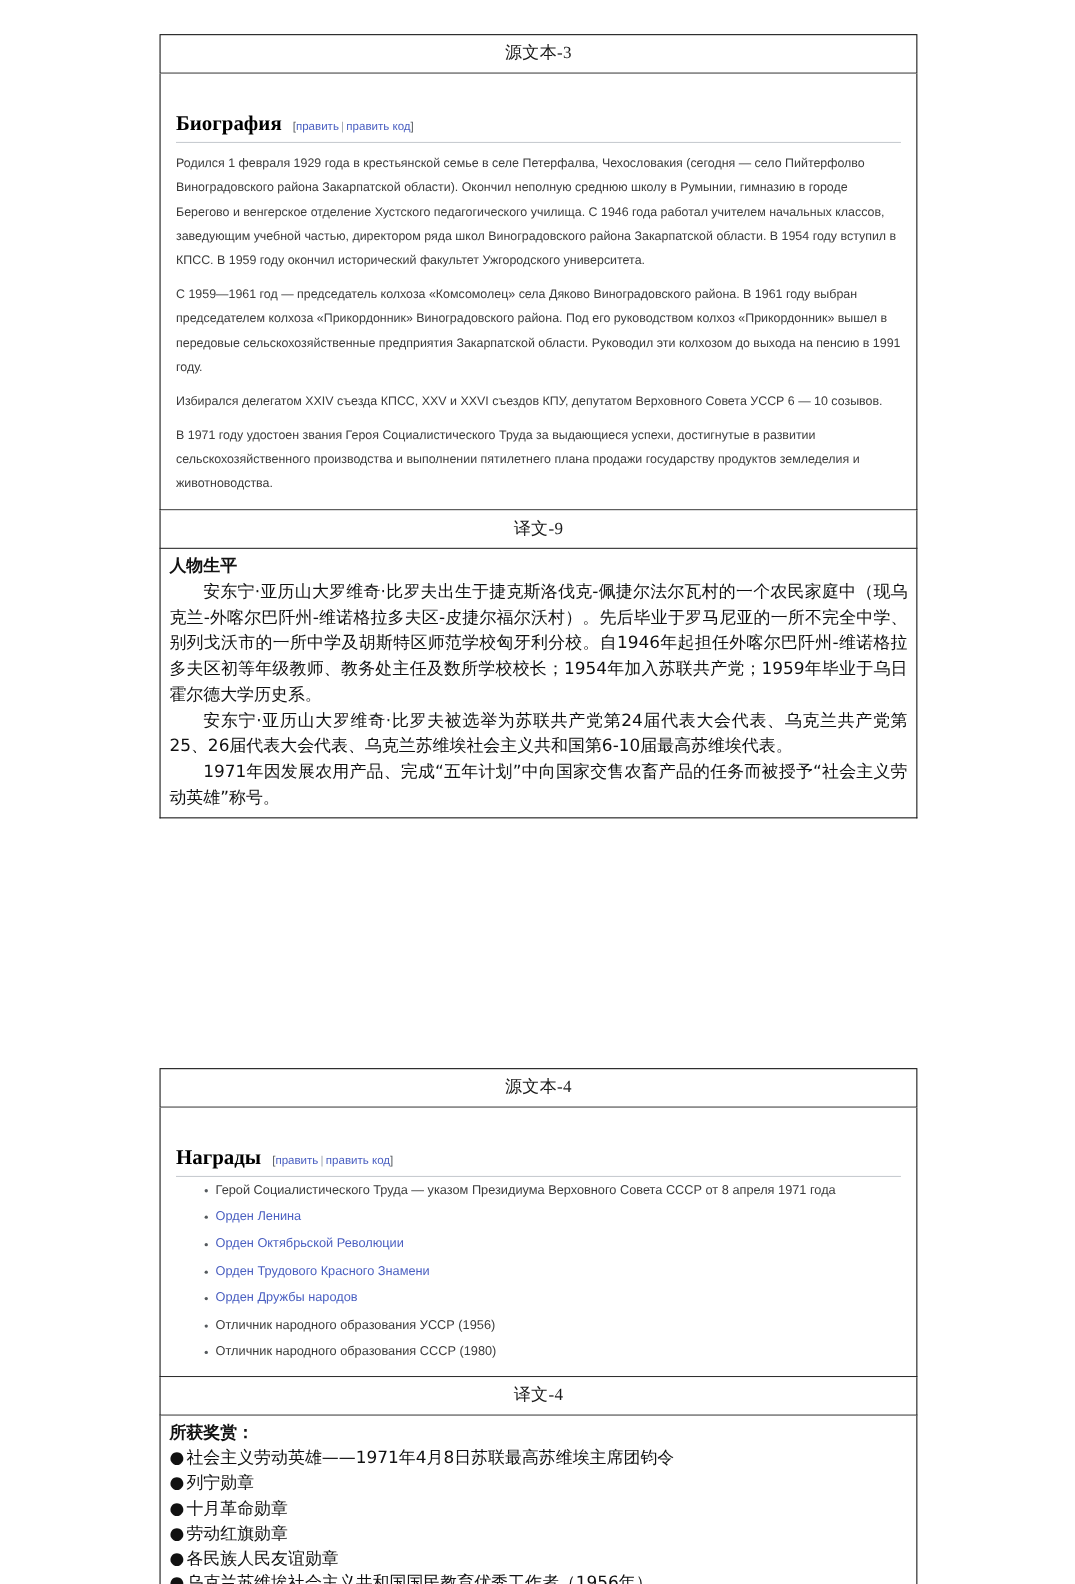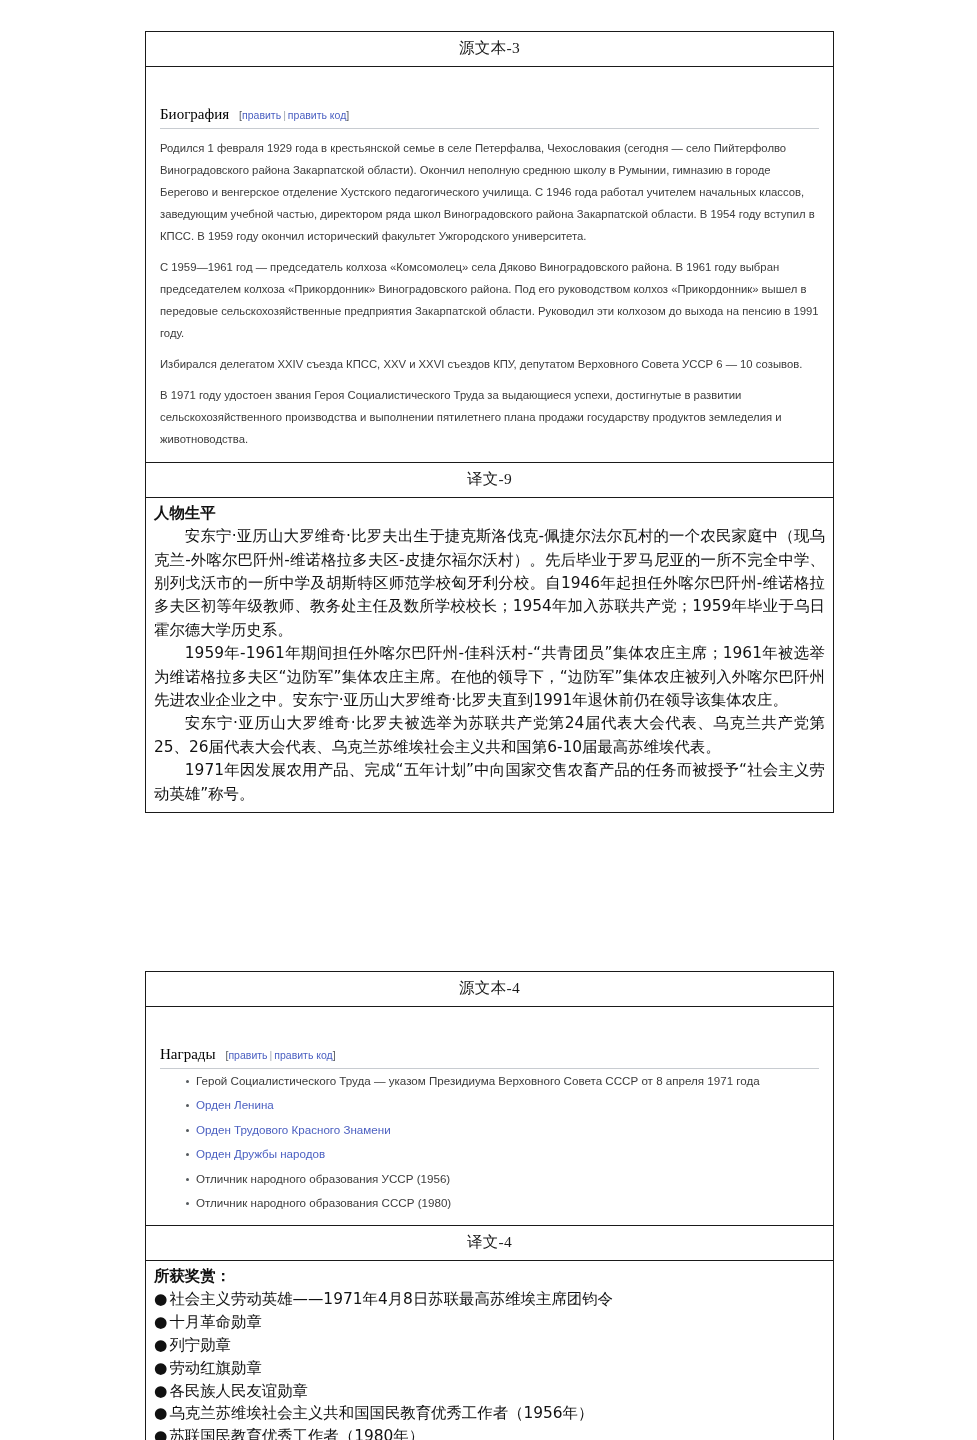--- a/index.html
+++ b/index.html
@@ -56,22 +56,22 @@
   }
   .wiki-head {
     display: flex;
     align-items: baseline;
     border-bottom: 1px solid #c8ccd1;
     padding-bottom: 5px;
     margin-bottom: 3px;
   }
   .wiki-head-title {
     font-family: "Liberation Serif", serif;
-    font-size: 15px;
-    font-weight: normal;
+    font-size: 19px;
+    font-weight: bold;
     color: #000000;
     line-height: 1.1;
     margin-top: 24px;
   }
   .wiki-head-edit {
     font-size: 10.5px;
     color: #54595d;
     margin-left: 10px;
     white-space: nowrap;
     margin-top: 32px;
@@ -161,54 +161,54 @@
       <p class="src-p">С 1959—1961 год — председатель колхоза «Комсомолец» села Дяково Виноградовского района. В 1961 году выбран председателем колхоза «Прикордонник» Виноградовского района. Под его руководством колхоз «Прикордонник» вышел в передовые сельскохозяйственные предприятия Закарпатской области. Руководил эти колхозом до выхода на пенсию в 1991 году.</p>
       <p class="src-p">Избирался делегатом XXIV съезда КПСС, XXV и XXVI съездов КПУ, депутатом Верховного Совета УССР 6 — 10 созывов.</p>
       <p class="src-p">В 1971 году удостоен звания Героя Социалистического Труда за выдающиеся успехи, достигнутые в развитии сельскохозяйственного производства и выполнении пятилетнего плана продажи государству продуктов земледелия и животноводства.</p>
     </div>
 
     <div class="tbl-cell banner">译文-9</div>
 
     <div class="tbl-cell trn-pane">
       <p class="trn-title">人物生平</p>
       <p class="trn-para">安东宁·亚历山大罗维奇·比罗夫出生于捷克斯洛伐克-佩捷尔法尔瓦村的一个农民家庭中（现乌克兰-外喀尔巴阡州-维诺格拉多夫区-皮捷尔福尔沃村）。先后毕业于罗马尼亚的一所不完全中学、别列戈沃市的一所中学及胡斯特区师范学校匈牙利分校。自1946年起担任外喀尔巴阡州-维诺格拉多夫区初等年级教师、教务处主任及数所学校校长；1954年加入苏联共产党；1959年毕业于乌日霍尔德大学历史系。</p>
-      <p class="trn-para">1959年-1961年期间担任外喀尔巴阡州-佳科沃村-“共青团员”集体农庄主席；1961年被选举为维诺格拉多夫区“边防军”集体农庄主席。在他的领导下，“边防军”集体农庄被列入外喀尔巴阡州先进农业企业之中。安东宁·亚历山大罗维奇·比罗夫直到1991年退休前仍在领导该集体农庄。</p>
       <p class="trn-para">安东宁·亚历山大罗维奇·比罗夫被选举为苏联共产党第24届代表大会代表、乌克兰共产党第25、26届代表大会代表、乌克兰苏维埃社会主义共和国第6-10届最高苏维埃代表。</p>
       <p class="trn-para">1971年因发展农用产品、完成“五年计划”中向国家交售农畜产品的任务而被授予“社会主义劳动英雄”称号。</p>
     </div>
   </div>
 
   <div class="block" id="block-2">
 
     <div class="tbl-cell banner">源文本-4</div>
 
     <div class="tbl-cell src-pane">
       <div class="wiki-head">
         <span class="wiki-head-title">Награды</span>
         <span class="wiki-head-edit"><span>[</span><span class="elink">править</span><span class="sep">|</span><span class="elink">править код</span><span>]</span></span>
       </div>
 
       <ul class="src-list" id="awards-list">
           <li><span>Герой Социалистического Труда — указом Президиума Верховного Совета СССР от 8 апреля 1971 года</span></li>
           <li><span class="wlink">Орден Ленина</span></li>
+          <li><span class="wlink">Орден Октябрьской Революции</span></li>
           <li><span class="wlink">Орден Трудового Красного Знамени</span></li>
           <li><span class="wlink">Орден Дружбы народов</span></li>
           <li><span>Отличник народного образования УССР (1956)</span></li>
           <li><span>Отличник народного образования СССР (1980)</span></li>
         </ul>
     </div>
 
     <div class="tbl-cell banner">译文-4</div>
 
     <div class="tbl-cell trn-pane">
       <p class="trn-title">所获奖赏：</p>
       <div id="awards-trn">
           <p class="trn-bullet"><span class="dot">●</span><span>社会主义劳动英雄——1971年4月8日苏联最高苏维埃主席团钧令</span></p>
+          <p class="trn-bullet"><span class="dot">●</span><span>列宁勋章</span></p>
           <p class="trn-bullet"><span class="dot">●</span><span>十月革命勋章</span></p>
-          <p class="trn-bullet"><span class="dot">●</span><span>列宁勋章</span></p>
           <p class="trn-bullet"><span class="dot">●</span><span>劳动红旗勋章</span></p>
           <p class="trn-bullet"><span class="dot">●</span><span>各民族人民友谊勋章</span></p>
           <p class="trn-bullet"><span class="dot">●</span><span>乌克兰苏维埃社会主义共和国国民教育优秀工作者（1956年）</span></p>
           <p class="trn-bullet"><span class="dot">●</span><span>苏联国民教育优秀工作者（1980年）</span></p>
         </div>
     </div>
   </div>
 
 </div>
 

